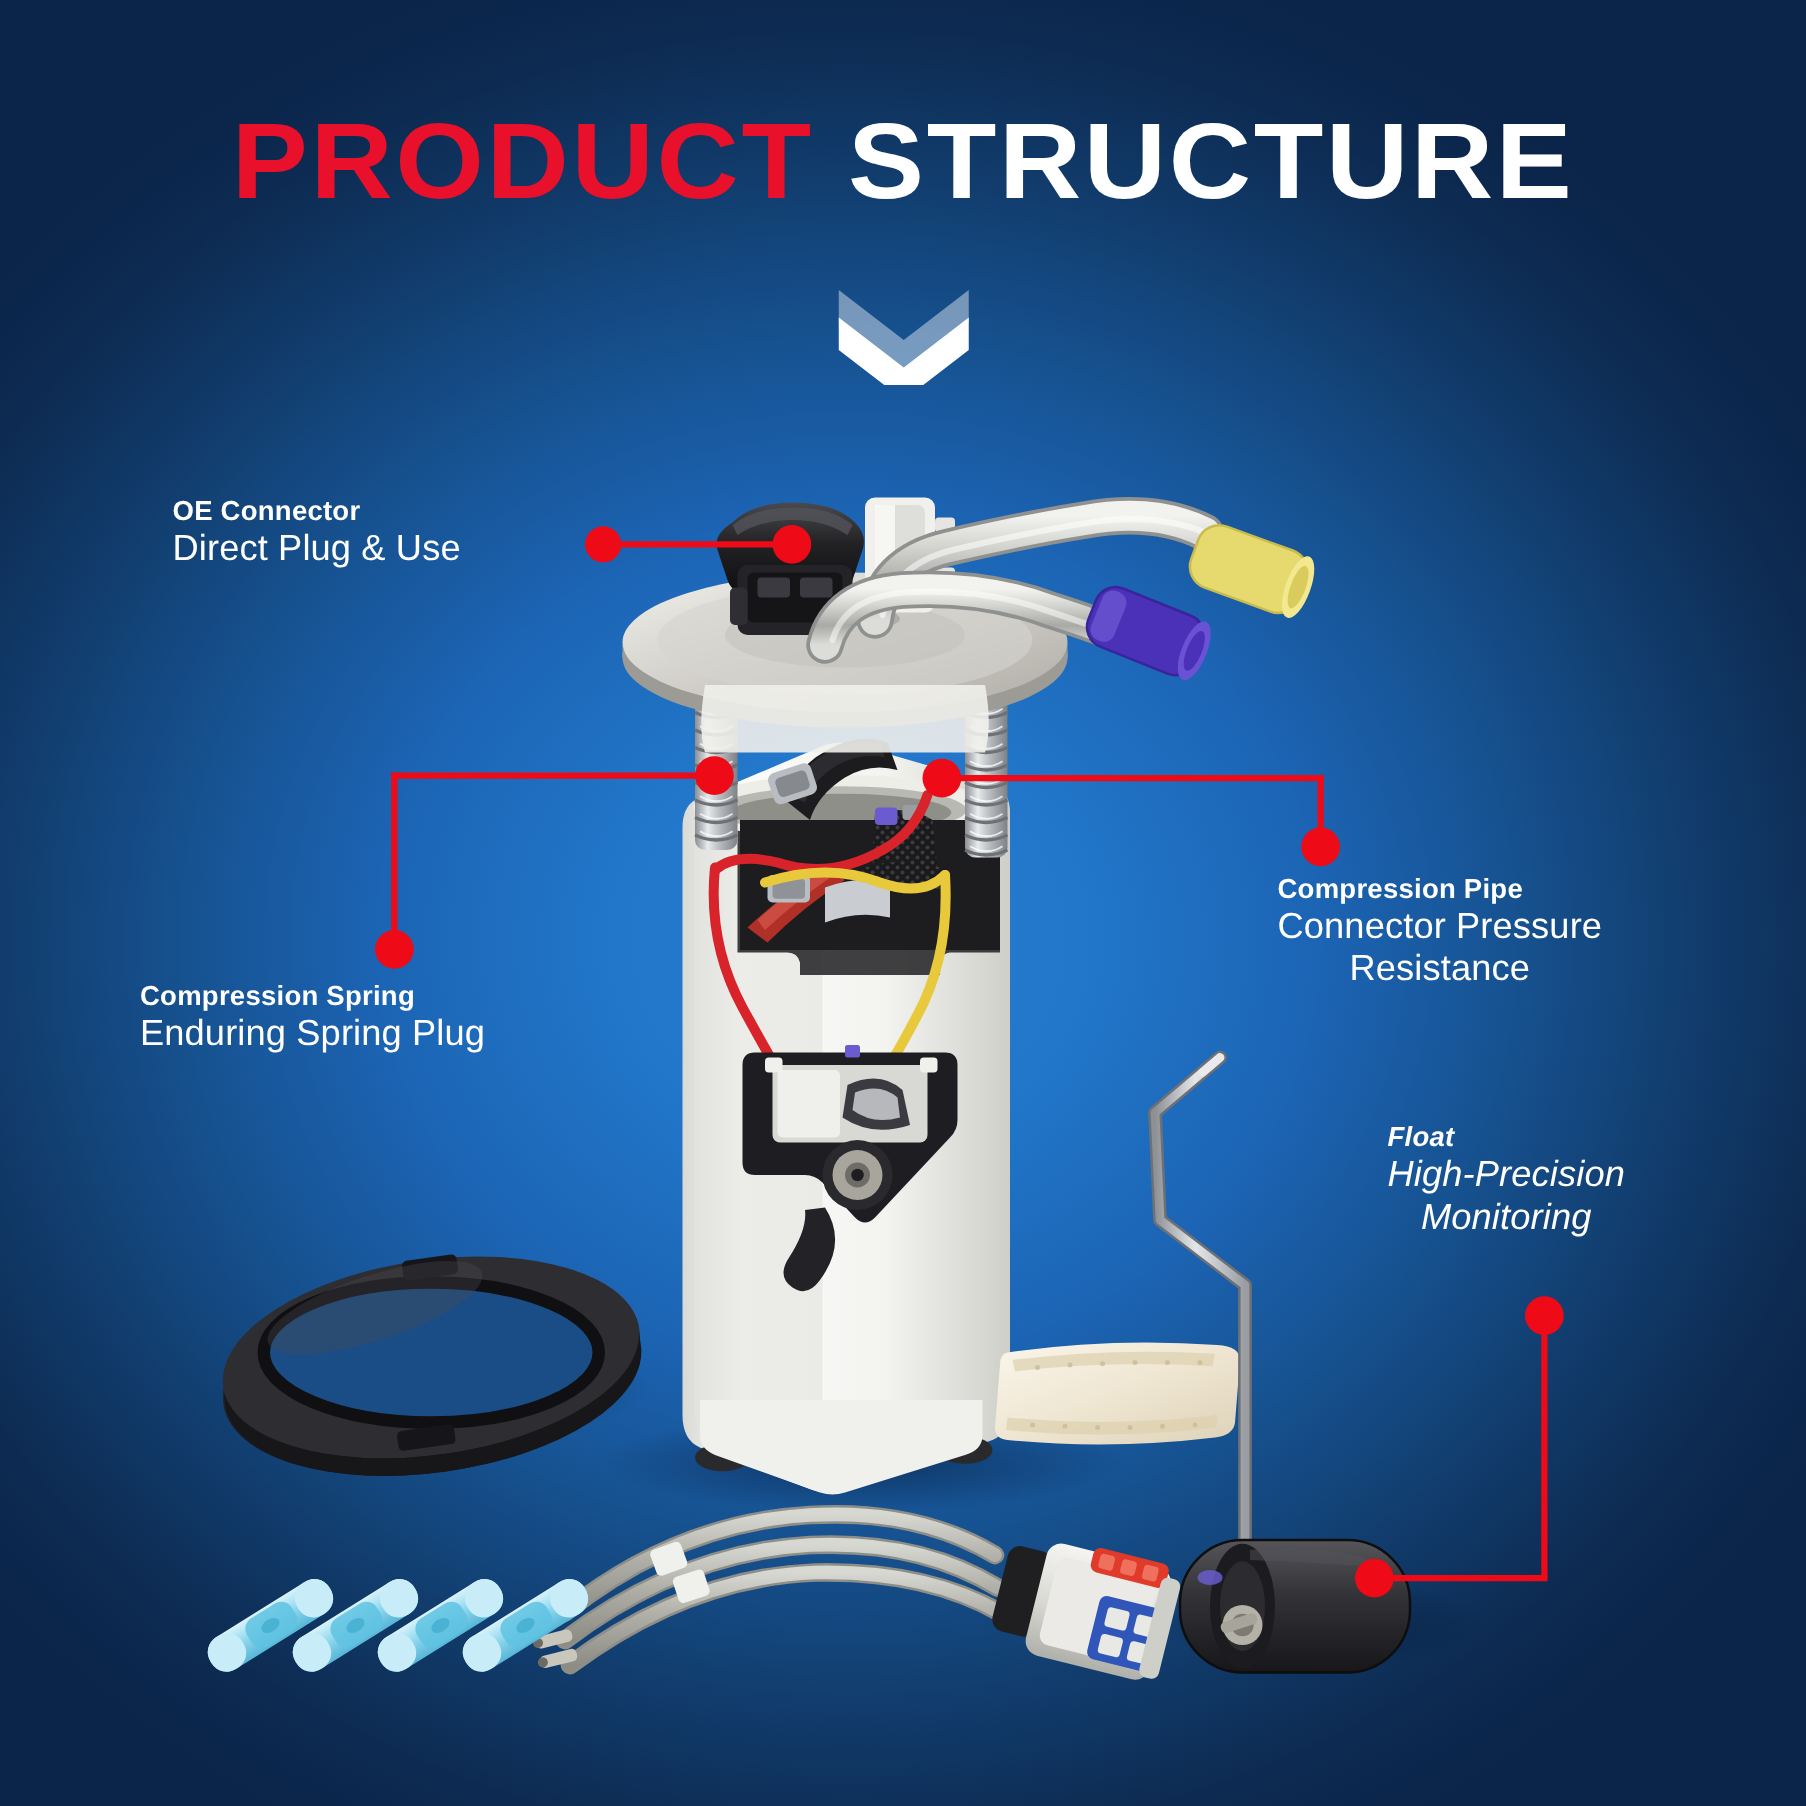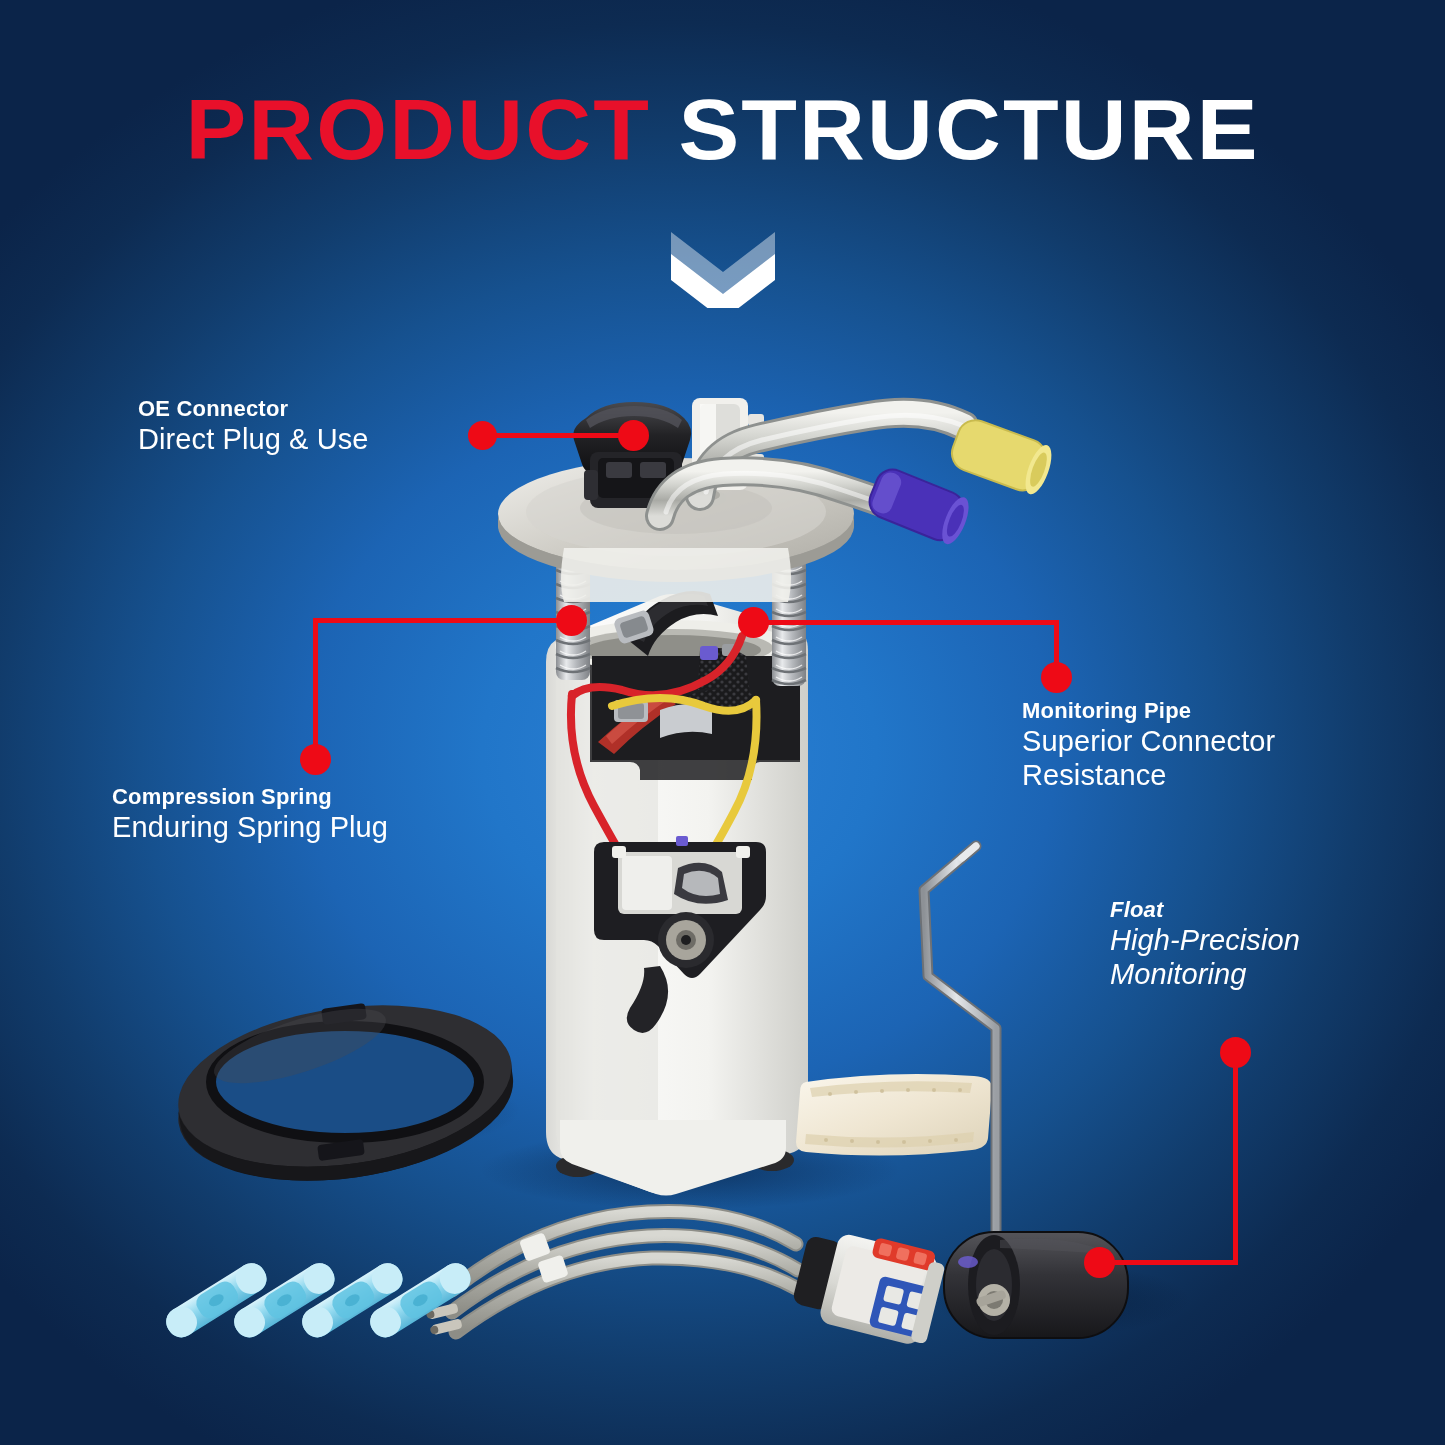--- a/index.html
+++ b/index.html
@@ -21,21 +21,21 @@
     font-family:"Liberation Sans", sans-serif;
     transform:scaleX(1.06);
   }
   #title .red{color:#e8102a;}
   #title .white{color:#ffffff;}
   
   #chev{position:absolute;left:661px;top:228px;width:124px;height:80px;}
   
   .callout{position:absolute;color:#fff;}
   .c-title{font-size:22px;font-weight:bold;letter-spacing:.2px;line-height:1.16;white-space:nowrap;}
-  .c-sub{font-size:29px;font-weight:normal;line-height:1.2;letter-spacing:.1px;}
+  .c-sub{font-size:29px;font-weight:normal;line-height:1.2;letter-spacing:.1px;text-align:center;}
   #co-oe{left:138px;top:396px;}
   #co-spring{left:112px;top:784px;}
   #co-pipe{left:1022px;top:698px;}
   #co-float{left:1110px;top:897px;font-style:italic;}
   
   .lead{position:absolute;background:#ee0a16;}
   .lead.h{height:5px;}
   .lead.v{width:5px;}
   .dot{position:absolute;border-radius:50%;background:#ee0a16;}
   
@@ -437,22 +437,22 @@
     <div class="c-title">OE Connector</div>
     <div class="c-sub">Direct Plug &amp; Use</div>
   </div>
 
   <div class="callout" id="co-spring">
     <div class="c-title">Compression Spring</div>
     <div class="c-sub">Enduring Spring Plug</div>
   </div>
 
   <div class="callout" id="co-pipe">
-    <div class="c-title">Monitoring Pipe</div>
-    <div class="c-sub">Superior Connector</div>
+    <div class="c-title">Compression Pipe</div>
+    <div class="c-sub">Connector Pressure</div>
     <div class="c-sub">Resistance</div>
   </div>
 
   <div class="callout" id="co-float">
     <div class="c-title">Float</div>
     <div class="c-sub">High-Precision</div>
     <div class="c-sub">Monitoring</div>
   </div>
 
 </div>

